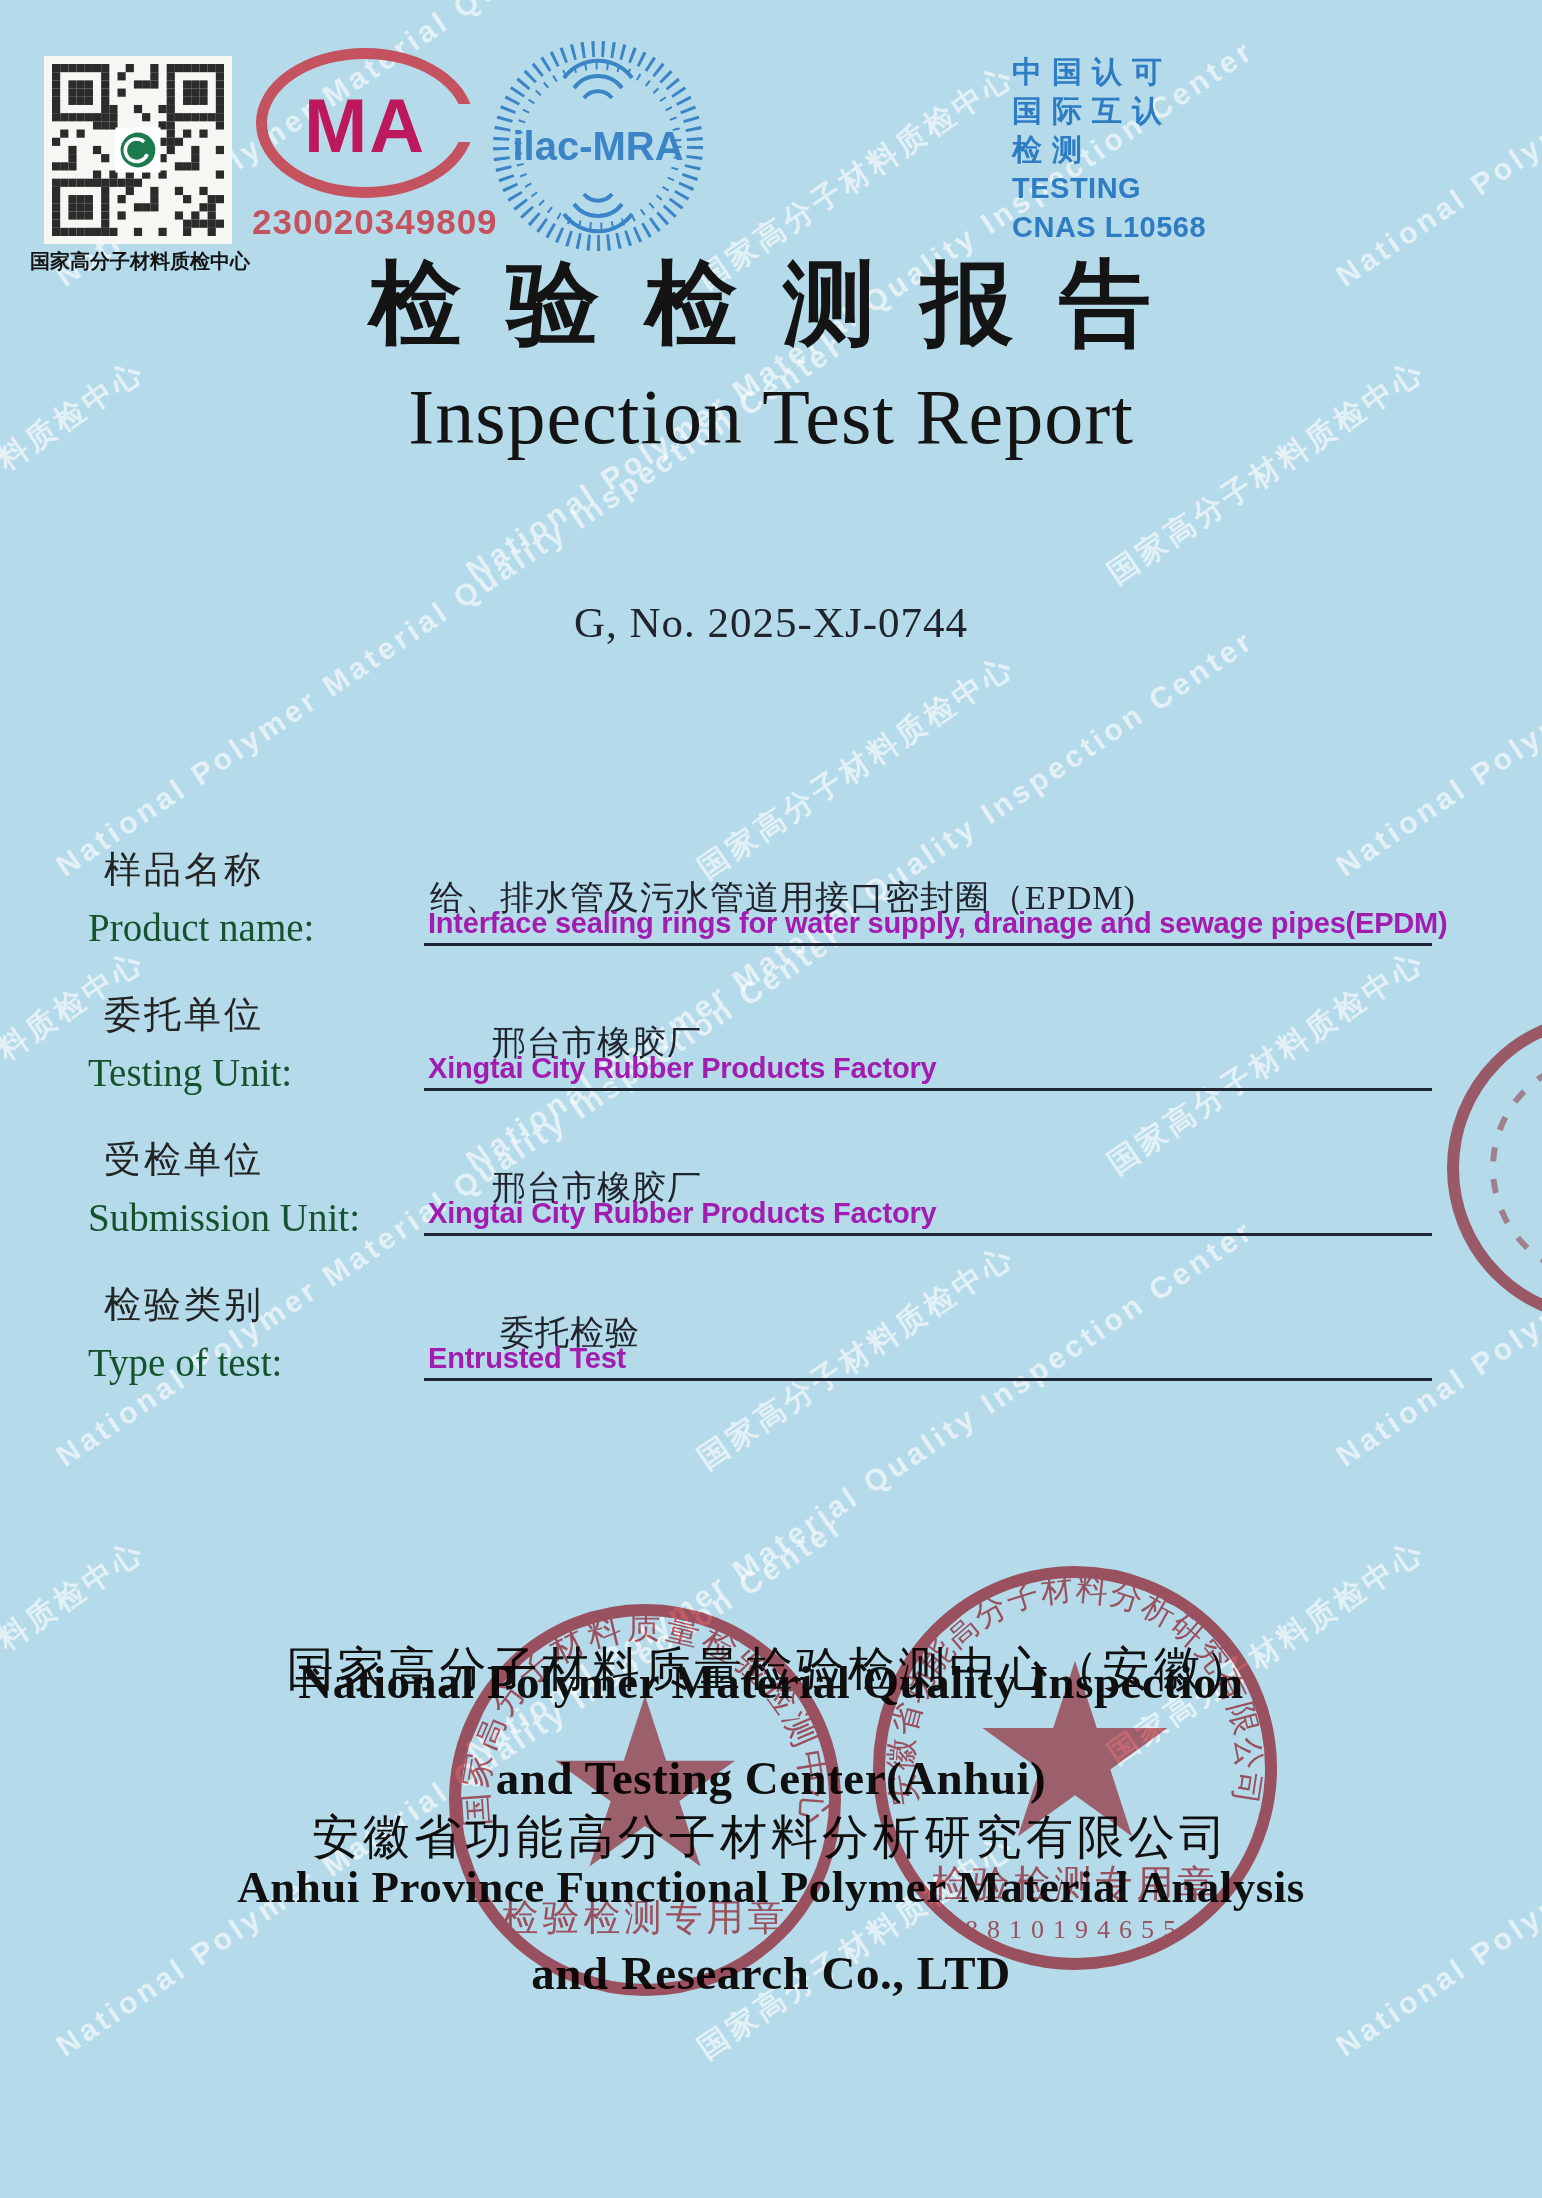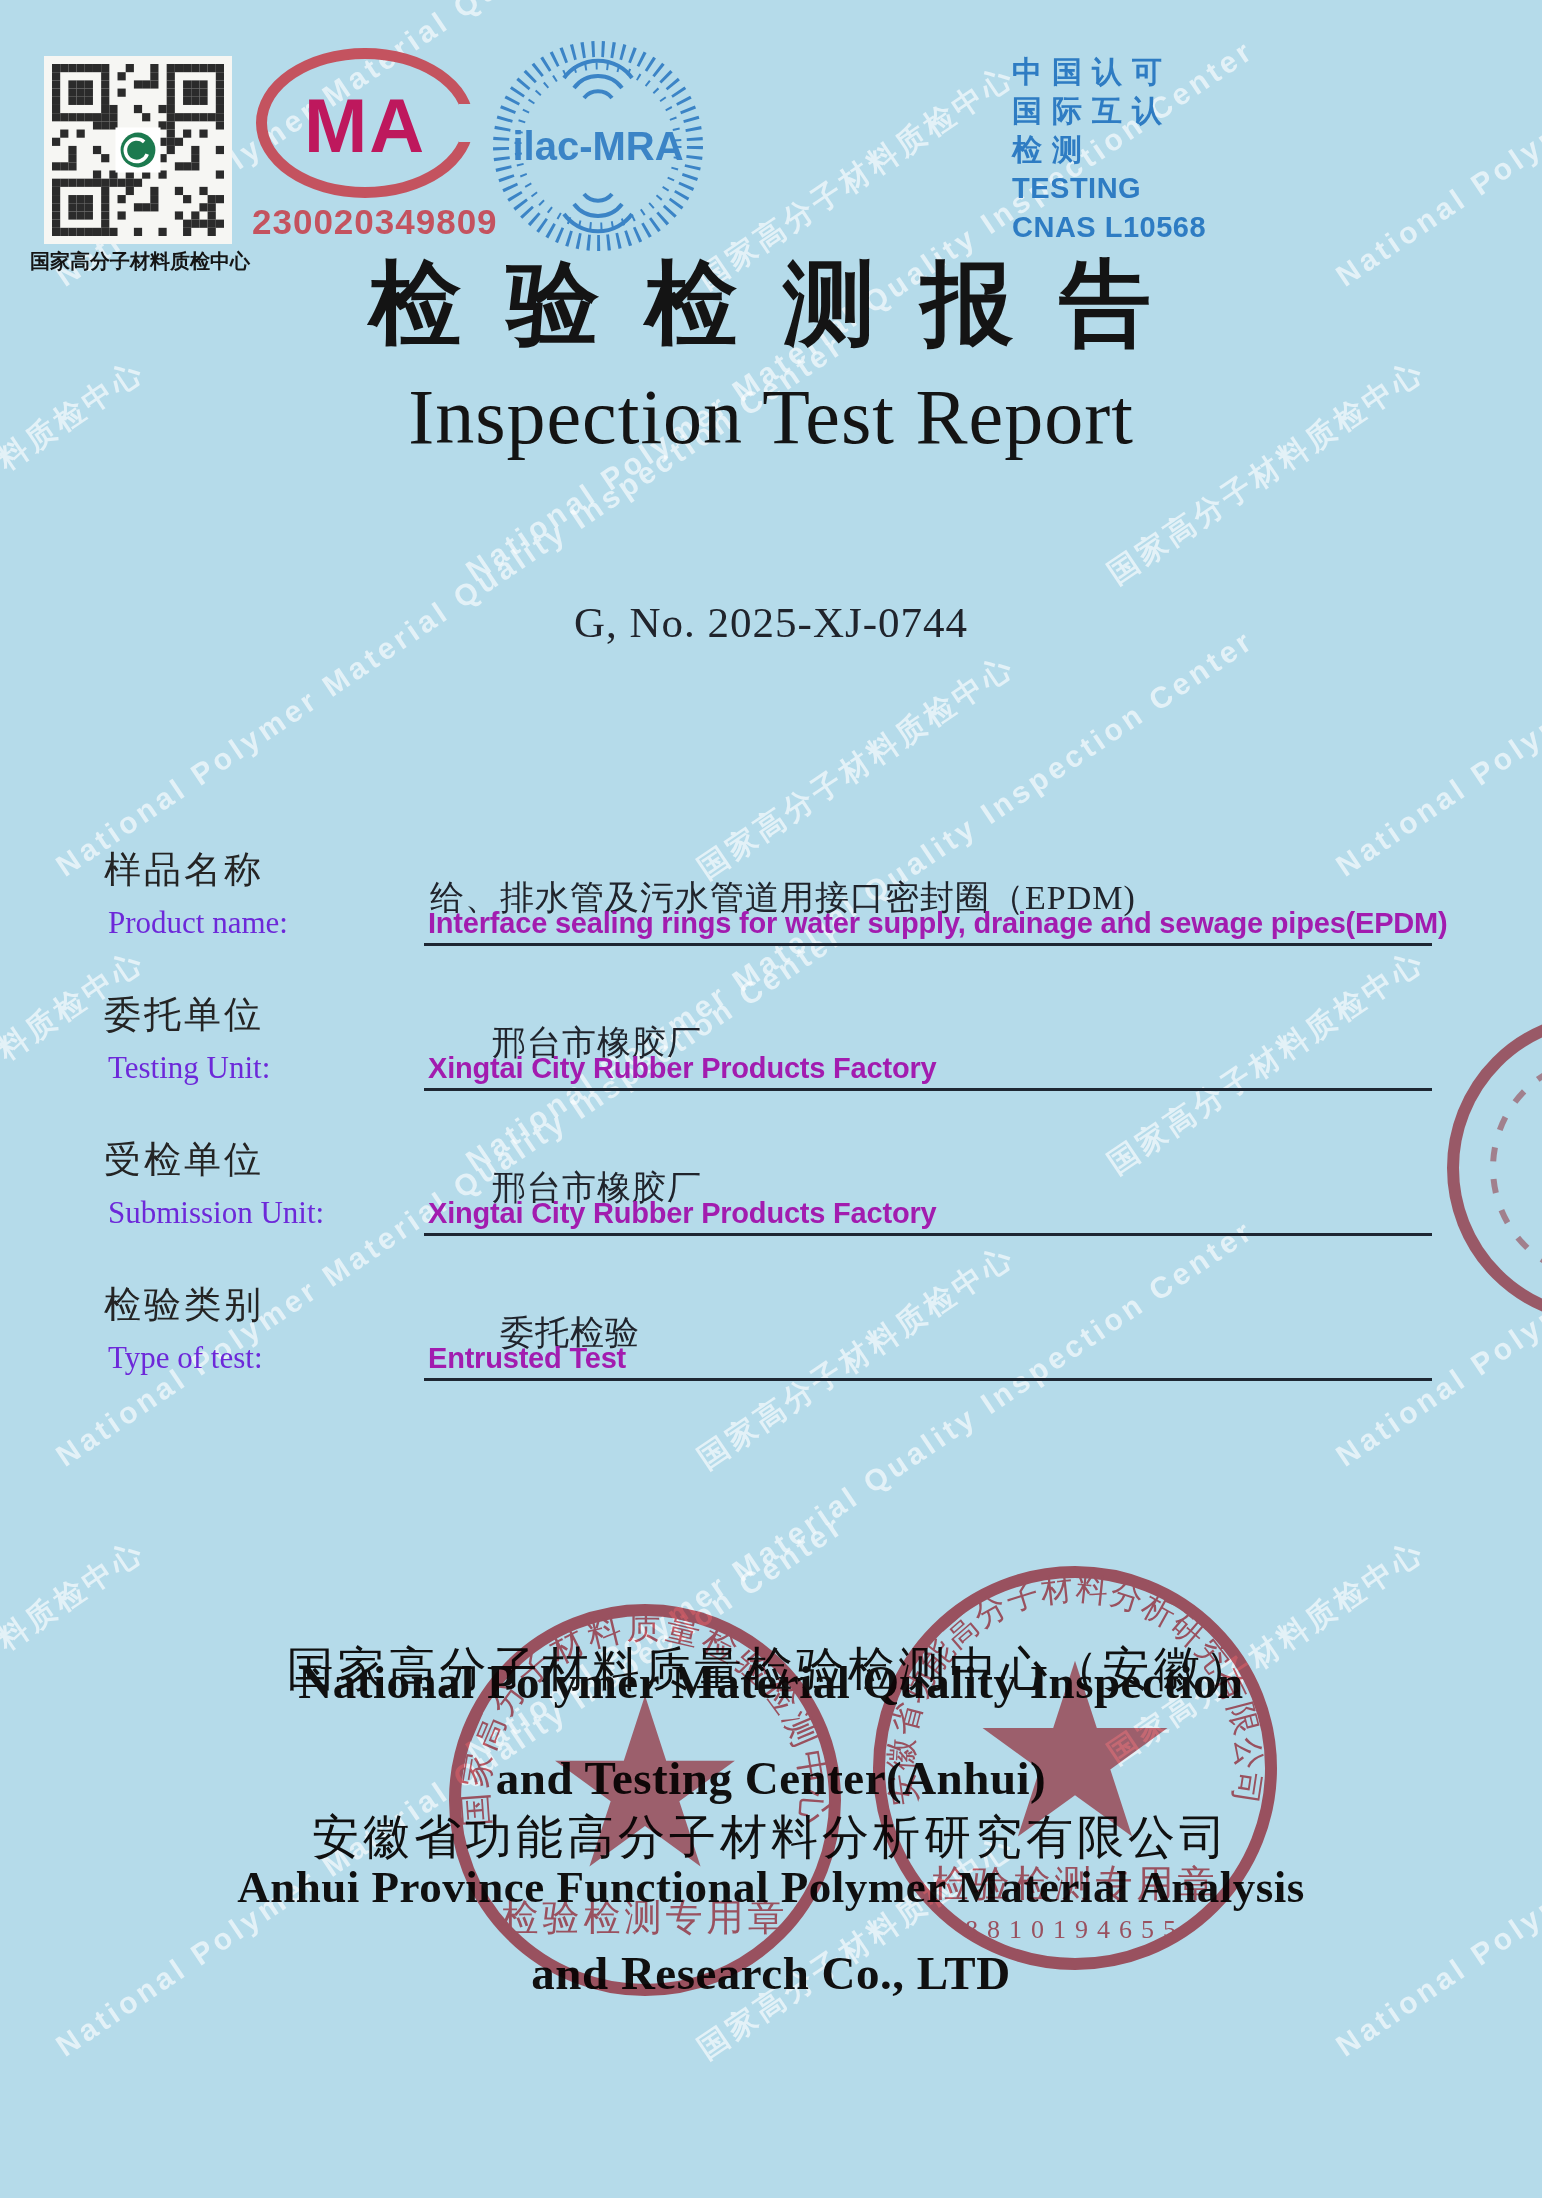--- a/index.html
+++ b/index.html
@@ -38,21 +38,21 @@
   .title-cn{position:absolute; z-index:2; left:0; top:242px; width:100%; text-align:center;
     font-size:92px; font-weight:600; letter-spacing:46px; padding-left:24px; box-sizing:border-box; color:#141414;}
   .title-en{position:absolute; z-index:2; left:0; top:372px; width:100%; text-align:center;
     font-size:78px; font-weight:500; letter-spacing:1px; color:#141414;}
   .report-no{position:absolute; z-index:2; left:0; top:598px; width:100%; text-align:center;
     font-size:43px; letter-spacing:1px; color:#20242c;}
   
   .field{position:absolute; z-index:2; left:0; width:100%; height:150px;}
   .f-label-cn{position:absolute; left:104px; top:0; font-size:37px; letter-spacing:3px; color:#242424;}
   .f-value-cn{position:absolute; top:30px; font-size:34px; letter-spacing:1px; color:#20242c;}
-  .f-label-en{position:absolute; left:108px; top:60px; font-size:31px; color:#6d28d9;}
+  .f-label-en{position:absolute; left:88px; top:60px; font-size:39px; color:#14532d;}
   .f-line{position:absolute; left:424px; right:110px; top:42px; height:56px;
     border-bottom:3px solid #1e2733; display:flex; align-items:flex-end;}
   .f-value-en{font-family:"Liberation Sans", sans-serif; font-weight:bold; font-size:29px;
     color:#a21caf; padding:0 0 3px 4px; white-space:nowrap; letter-spacing:-0.2px;}
   
   .org{position:absolute; z-index:3; left:0; width:100%; text-align:center; color:#101010;}
   .org.cjk{font-size:47px; letter-spacing:4px;}
   .org.lat{font-size:47px; font-weight:bold; letter-spacing:0.5px;}
   
   .seal{position:absolute; z-index:5; mix-blend-mode:multiply; opacity:.82;}

